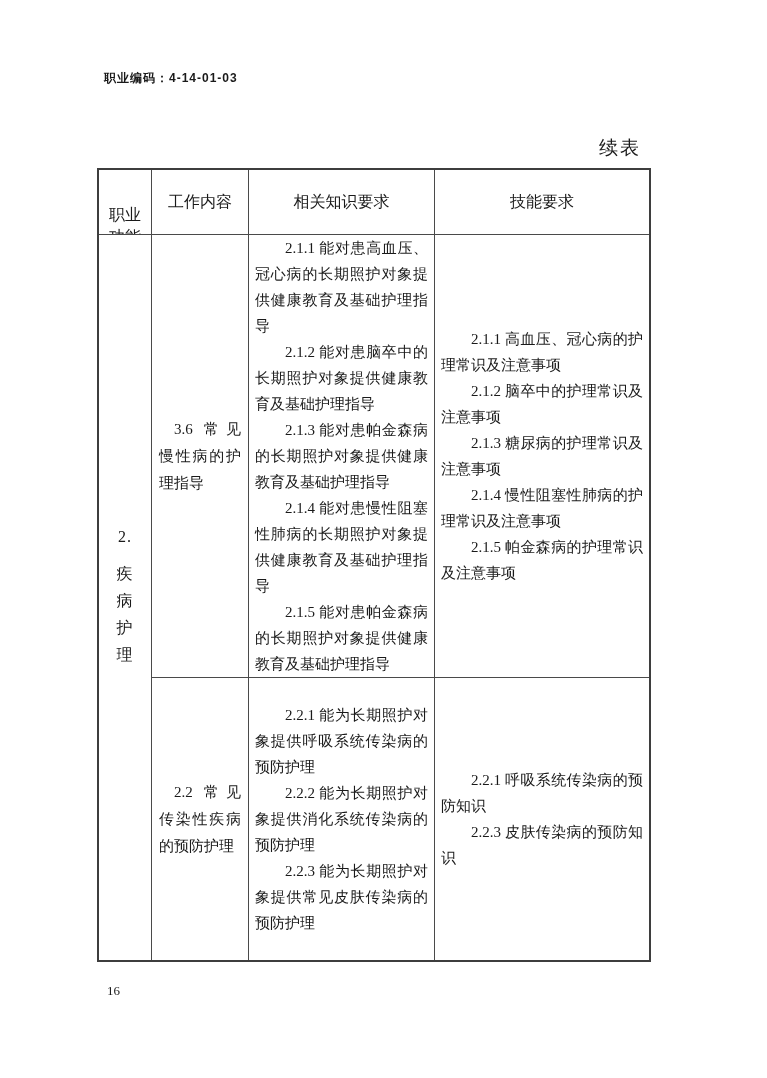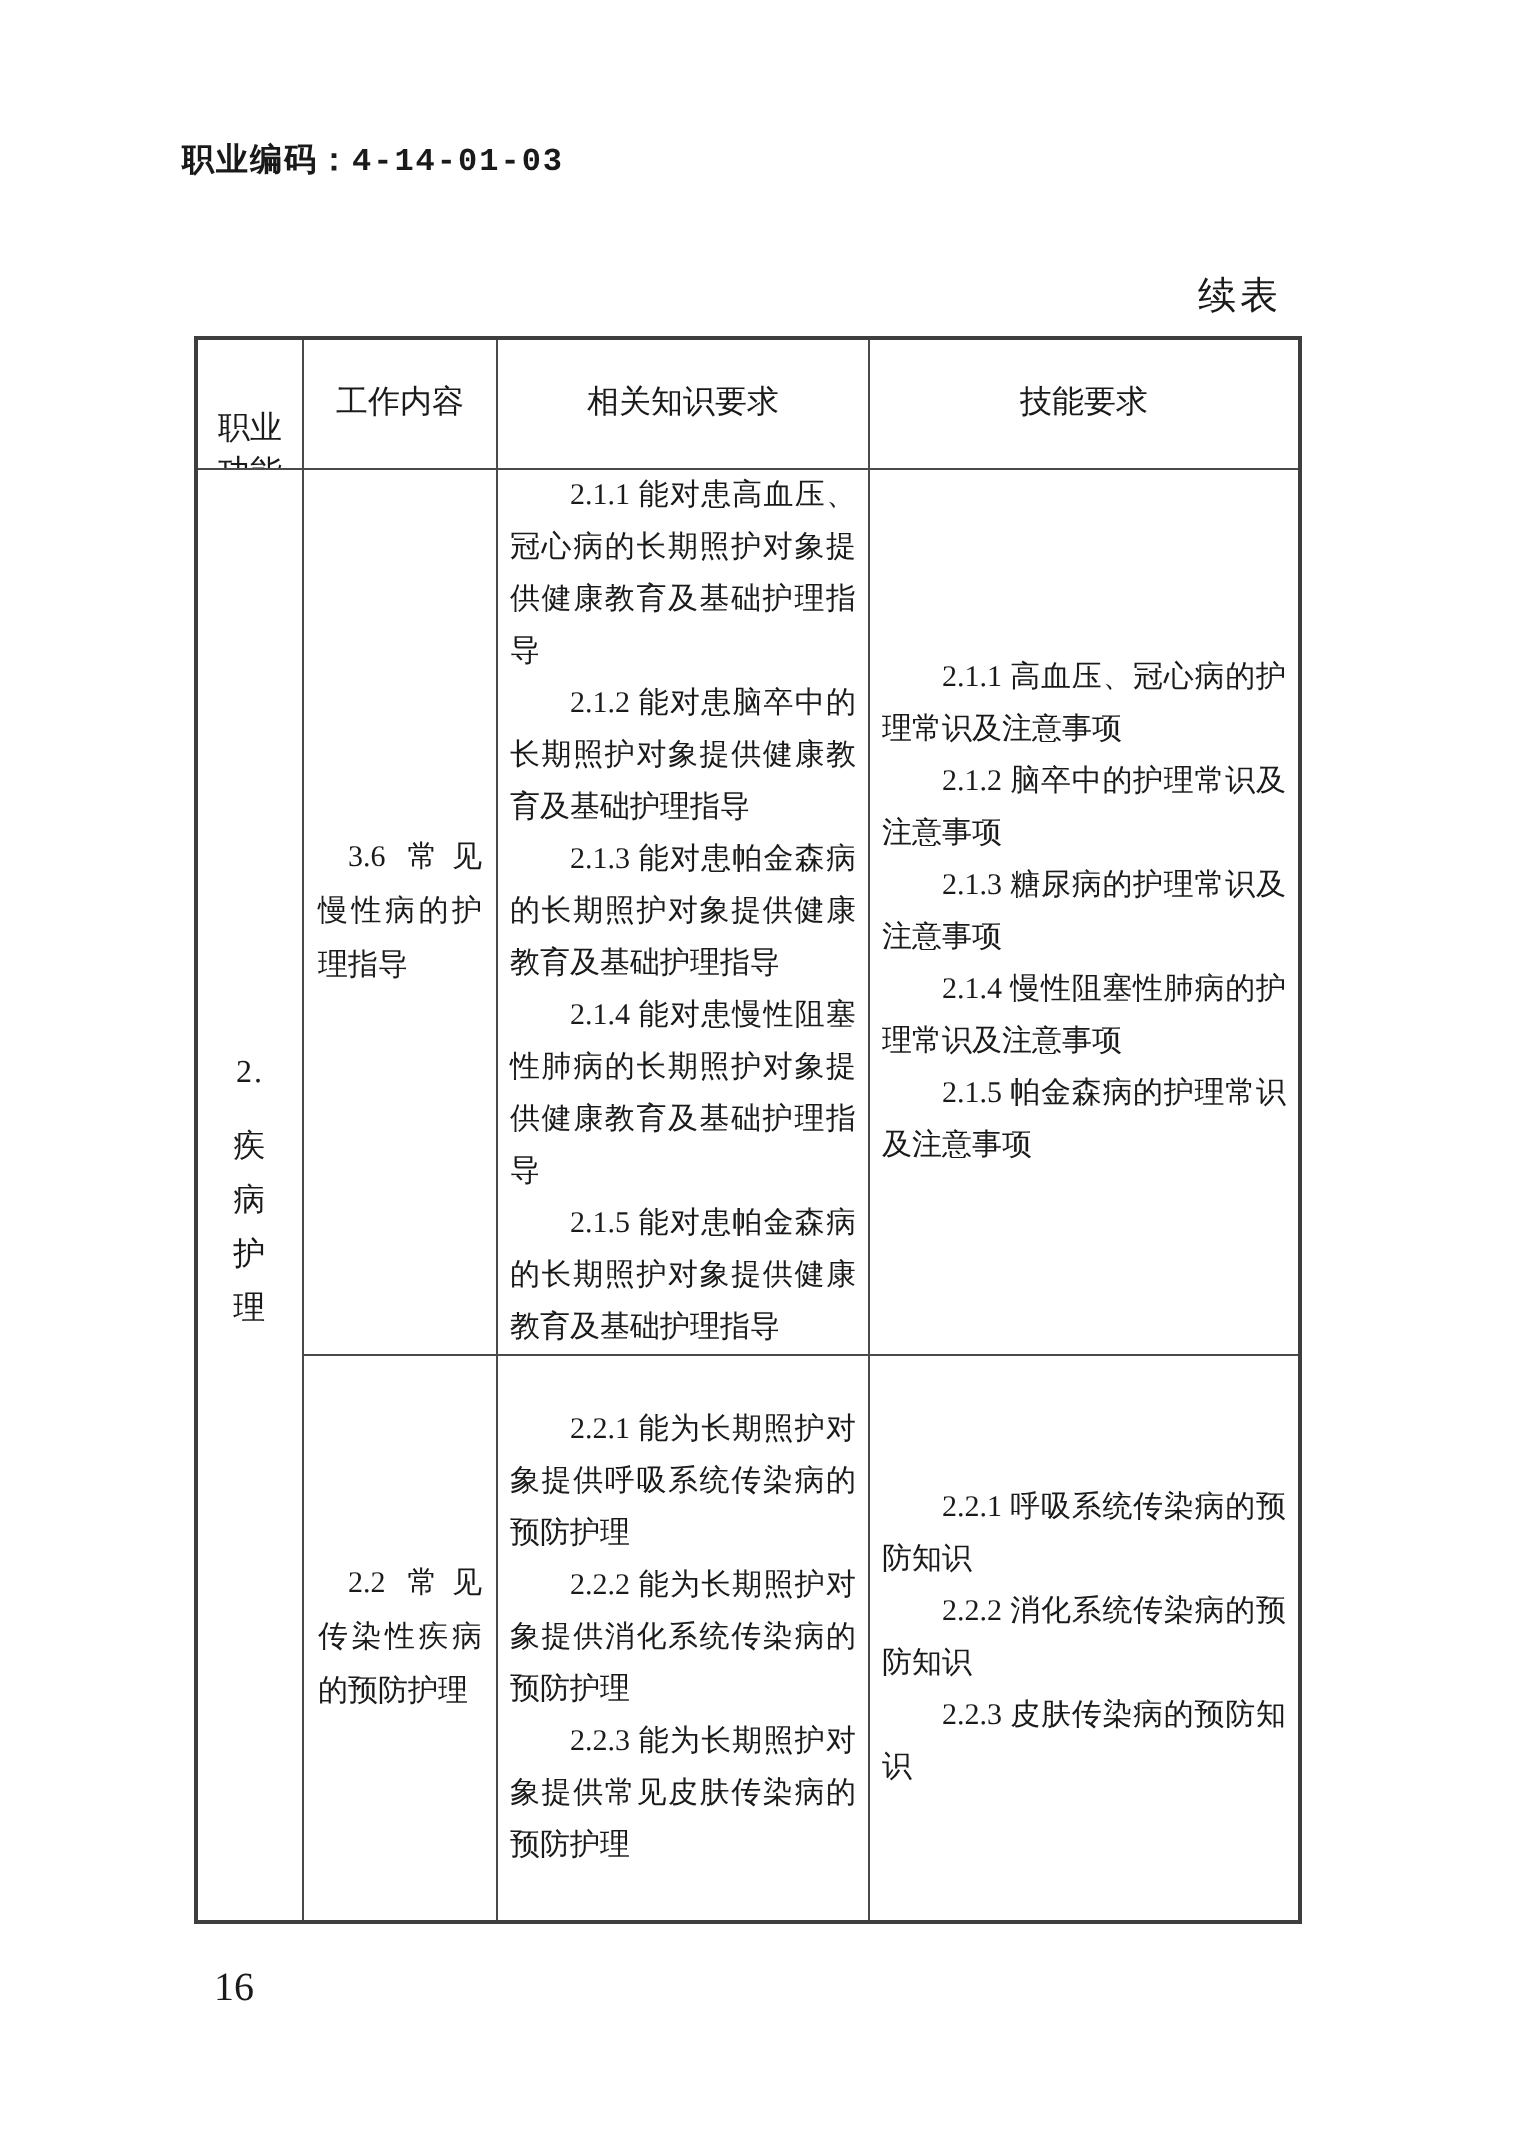--- a/index.html
+++ b/index.html
@@ -12,40 +12,40 @@
     position: relative;
     background: #ffffff;
     font-family: "Liberation Serif", "DejaVu Serif", serif;
     color: #1a1a1a;
     overflow: hidden;
   }
 
   
   .occupation-code {
     position: absolute;
-    left: 91px;
+    left: 104px;
     top: 70px;
-    font-family: Liberation Mono, monospace;
+    font-family: Liberation Sans, sans-serif;
     font-weight: bold;
-    font-size: 16px;
+    font-size: 12px;
     letter-spacing: 1px;
     white-space: nowrap;
   }
   .continued-label {
     position: absolute;
     top: 135px;
     right: 126px;
     font-size: 19px;
     letter-spacing: 2px;
   }
   .page-number {
     position: absolute;
     left: 107px;
     top: 983px;
-    font-size: 20px;
+    font-size: 13px;
   }
 
   
   .doc-table {
     position: absolute;
     left: 97px;
     top: 168px;
     width: 554px;
     height: 794px;
     box-sizing: border-box;
@@ -166,19 +166,18 @@
   <div class="cell bl bt work-cell">
     <div class="work-text">2.2 常见传染性疾病的预防护理</div>
   </div>
   <div class="cell bl bt list-cell">
       <p>2.2.1 能为长期照护对象提供呼吸系统传染病的预防护理</p>
       <p>2.2.2 能为长期照护对象提供消化系统传染病的预防护理</p>
       <p>2.2.3 能为长期照护对象提供常见皮肤传染病的预防护理</p>
     </div>
   <div class="cell bl bt list-cell">
       <p>2.2.1 呼吸系统传染病的预防知识</p>
-      <p>2.2.2 消化系统传染病的预防知识</p>
       <p>2.2.3 皮肤传染病的预防知识</p>
     </div>
 
 </div>
 
 <div class="page-number">16</div>
 
 </body></html>

